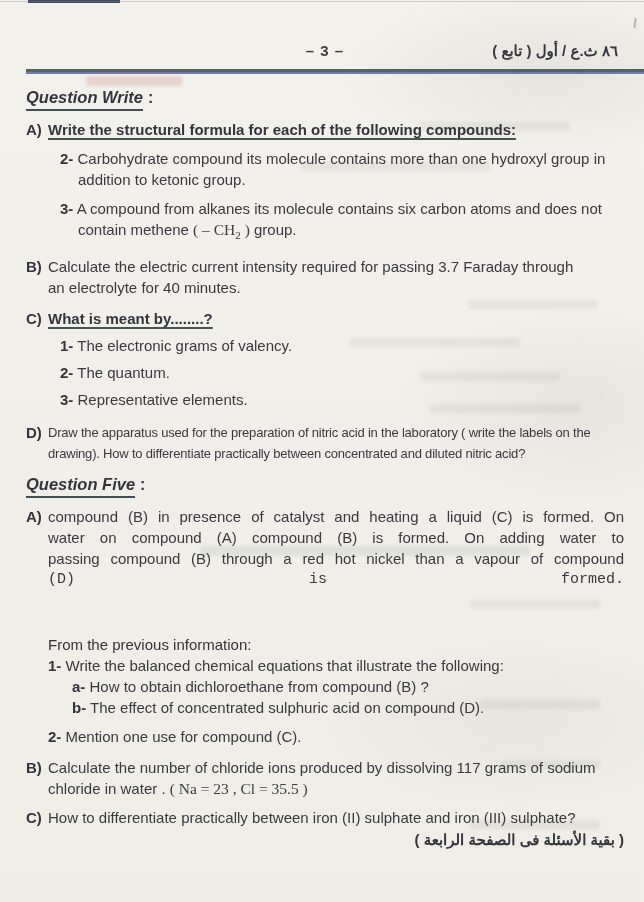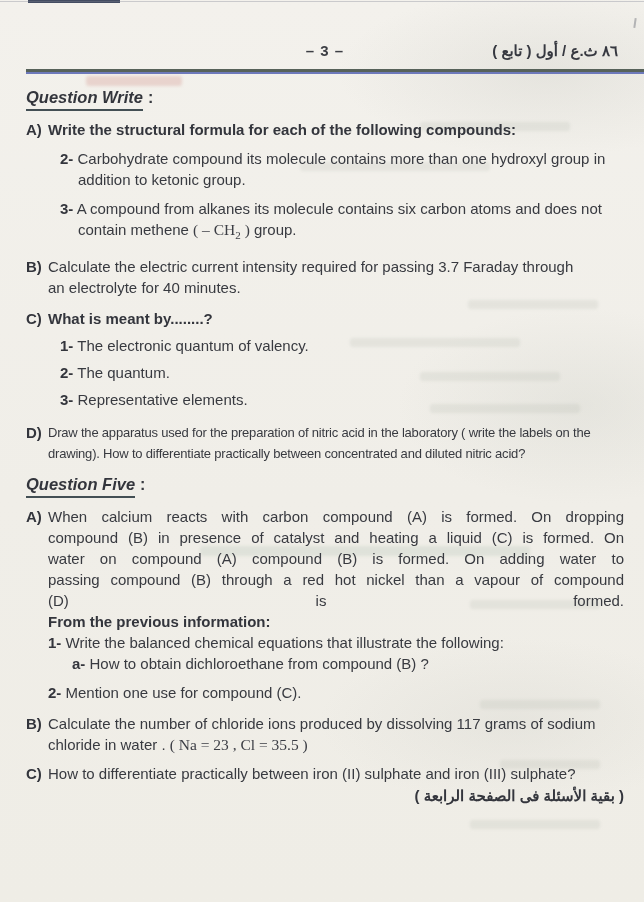--- a/index.html
+++ b/index.html
@@ -40,37 +40,37 @@
   
   .qtitle-row { margin-top:13px; }
   .qtitle { display:inline-block; font-weight:bold; font-style:italic; font-size:16.5px;
             border-bottom:2.5px solid #434f54; padding-bottom:1px; color:#33353c; }
   .qcolon { font-weight:bold; font-size:16px; margin-left:5px; }
 
   
   .blk { display:flex; }
   .blk > .lbl { width:22px; flex:0 0 22px; font-weight:bold; color:#33353c; }
   .blk > .bod { flex:1; }
-  .sec-head { font-weight:bold; text-decoration-thickness:2px;
+  .sec-head { font-weight:bold; text-decoration:underline; text-decoration-thickness:2px;
               text-underline-offset:3px; text-decoration-color:#44544e; color:#33353c; }
 
   
   .item { padding-left:52px; text-indent:-18px; max-width:612px; }
   .item .num { font-weight:bold; color:#33353c; }
   .mt6{margin-top:6px}.mt8{margin-top:8px}.mt10{margin-top:10px}.mt12{margin-top:12px}
 
   .formula { font-family:"Liberation Serif", serif; font-size:15.5px; color:#3b3d44; }
   sub.formula { font-size:11px; }
 
   .cond { font-size:13px; letter-spacing:-.2px; max-width:588px; }
 
   
   .jline { text-align:justify; text-align-last:justify; max-width:576px; }
-  .jlast { text-align:left; }
-  .subhead { font-weight:bold; color:#33353c; }
+  .jlast { text-align:left;font-family:Liberation Mono, monospace; }
+  .subhead { font-weight:normal; color:#33353c;margin-top:44px; }
   .subitems { margin-left:24px; }
   .subitems .num, .inline-num { font-weight:bold; color:#33353c; }
 
   .footer-ar { margin-top:1px; direction:rtl; font-weight:bold; font-size:15px; color:#34363d; }
 </style>
 </head>
 <body>
 
 <div class="page">
 
@@ -114,43 +114,43 @@
       <div class="lbl">B)</div>
       <div class="bod" style="max-width:545px">Calculate the electric current intensity required for passing 3.7 Faraday through an electrolyte for 40 minutes.</div>
     </div>
 
     <div class="blk mt10">
       <div class="lbl">C)</div>
       <div class="bod">
         <div class="sec-head">What is meant by........?</div>
       </div>
     </div>
-    <div class="item mt6"><span class="num">1-</span><span> The electronic quantum of valency.</span></div>
+    <div class="item mt6"><span class="num">1-</span><span> The electronic grams of valency.</span></div>
     <div class="item mt6"><span class="num">2-</span><span> The quantum.</span></div>
     <div class="item mt6"><span class="num">3-</span><span> Representative elements.</span></div>
 
     <div class="blk mt12">
       <div class="lbl">D)</div>
       <div class="bod cond">Draw the apparatus used for the preparation of nitric acid in the laboratory ( write the  labels on the drawing). How to differentiate practically between concentrated and  diluted nitric acid?</div>
     </div>
 
     <div class="qtitle-row mt10"><span class="qtitle">Question Five</span><span class="qcolon">:</span></div>
 
     <div class="blk mt8">
       <div class="lbl">A)</div>
       <div class="bod">
-        <div class="jline">When calcium reacts with carbon compound (A) is formed. On dropping</div>
         <div class="jline">compound (B) in presence of catalyst and heating a liquid (C) is formed.  On</div>
         <div class="jline">water on compound (A) compound (B) is formed.  On adding water to</div>
         <div class="jline">passing compound (B) through a red hot nickel than a vapour of compound</div>
         <div class="jline jlast">(D) is formed.</div>
         <div class="subhead">From the previous information:</div>
         <div><span class="inline-num">1-</span><span> Write the balanced chemical equations that illustrate the following:</span></div>
         <div class="subitems">
           <div><span class="num">a-</span><span> How to obtain dichloroethane from compound  (B) ?</span></div>
+          <div><span class="num">b-</span><span> The effect of concentrated sulphuric acid on compound (D).</span></div>
         </div>
         <div class="mt8"><span class="inline-num">2-</span><span>  Mention one use for compound (C).</span></div>
       </div>
     </div>
 
     <div class="blk mt10">
       <div class="lbl">B)</div>
       <div class="bod" style="max-width:570px"><span>Calculate the number of chloride ions produced by dissolving 117 grams of sodium chloride in water . </span><span class="formula">( Na = 23  ,   Cl = 35.5 )</span></div>
     </div>
 

